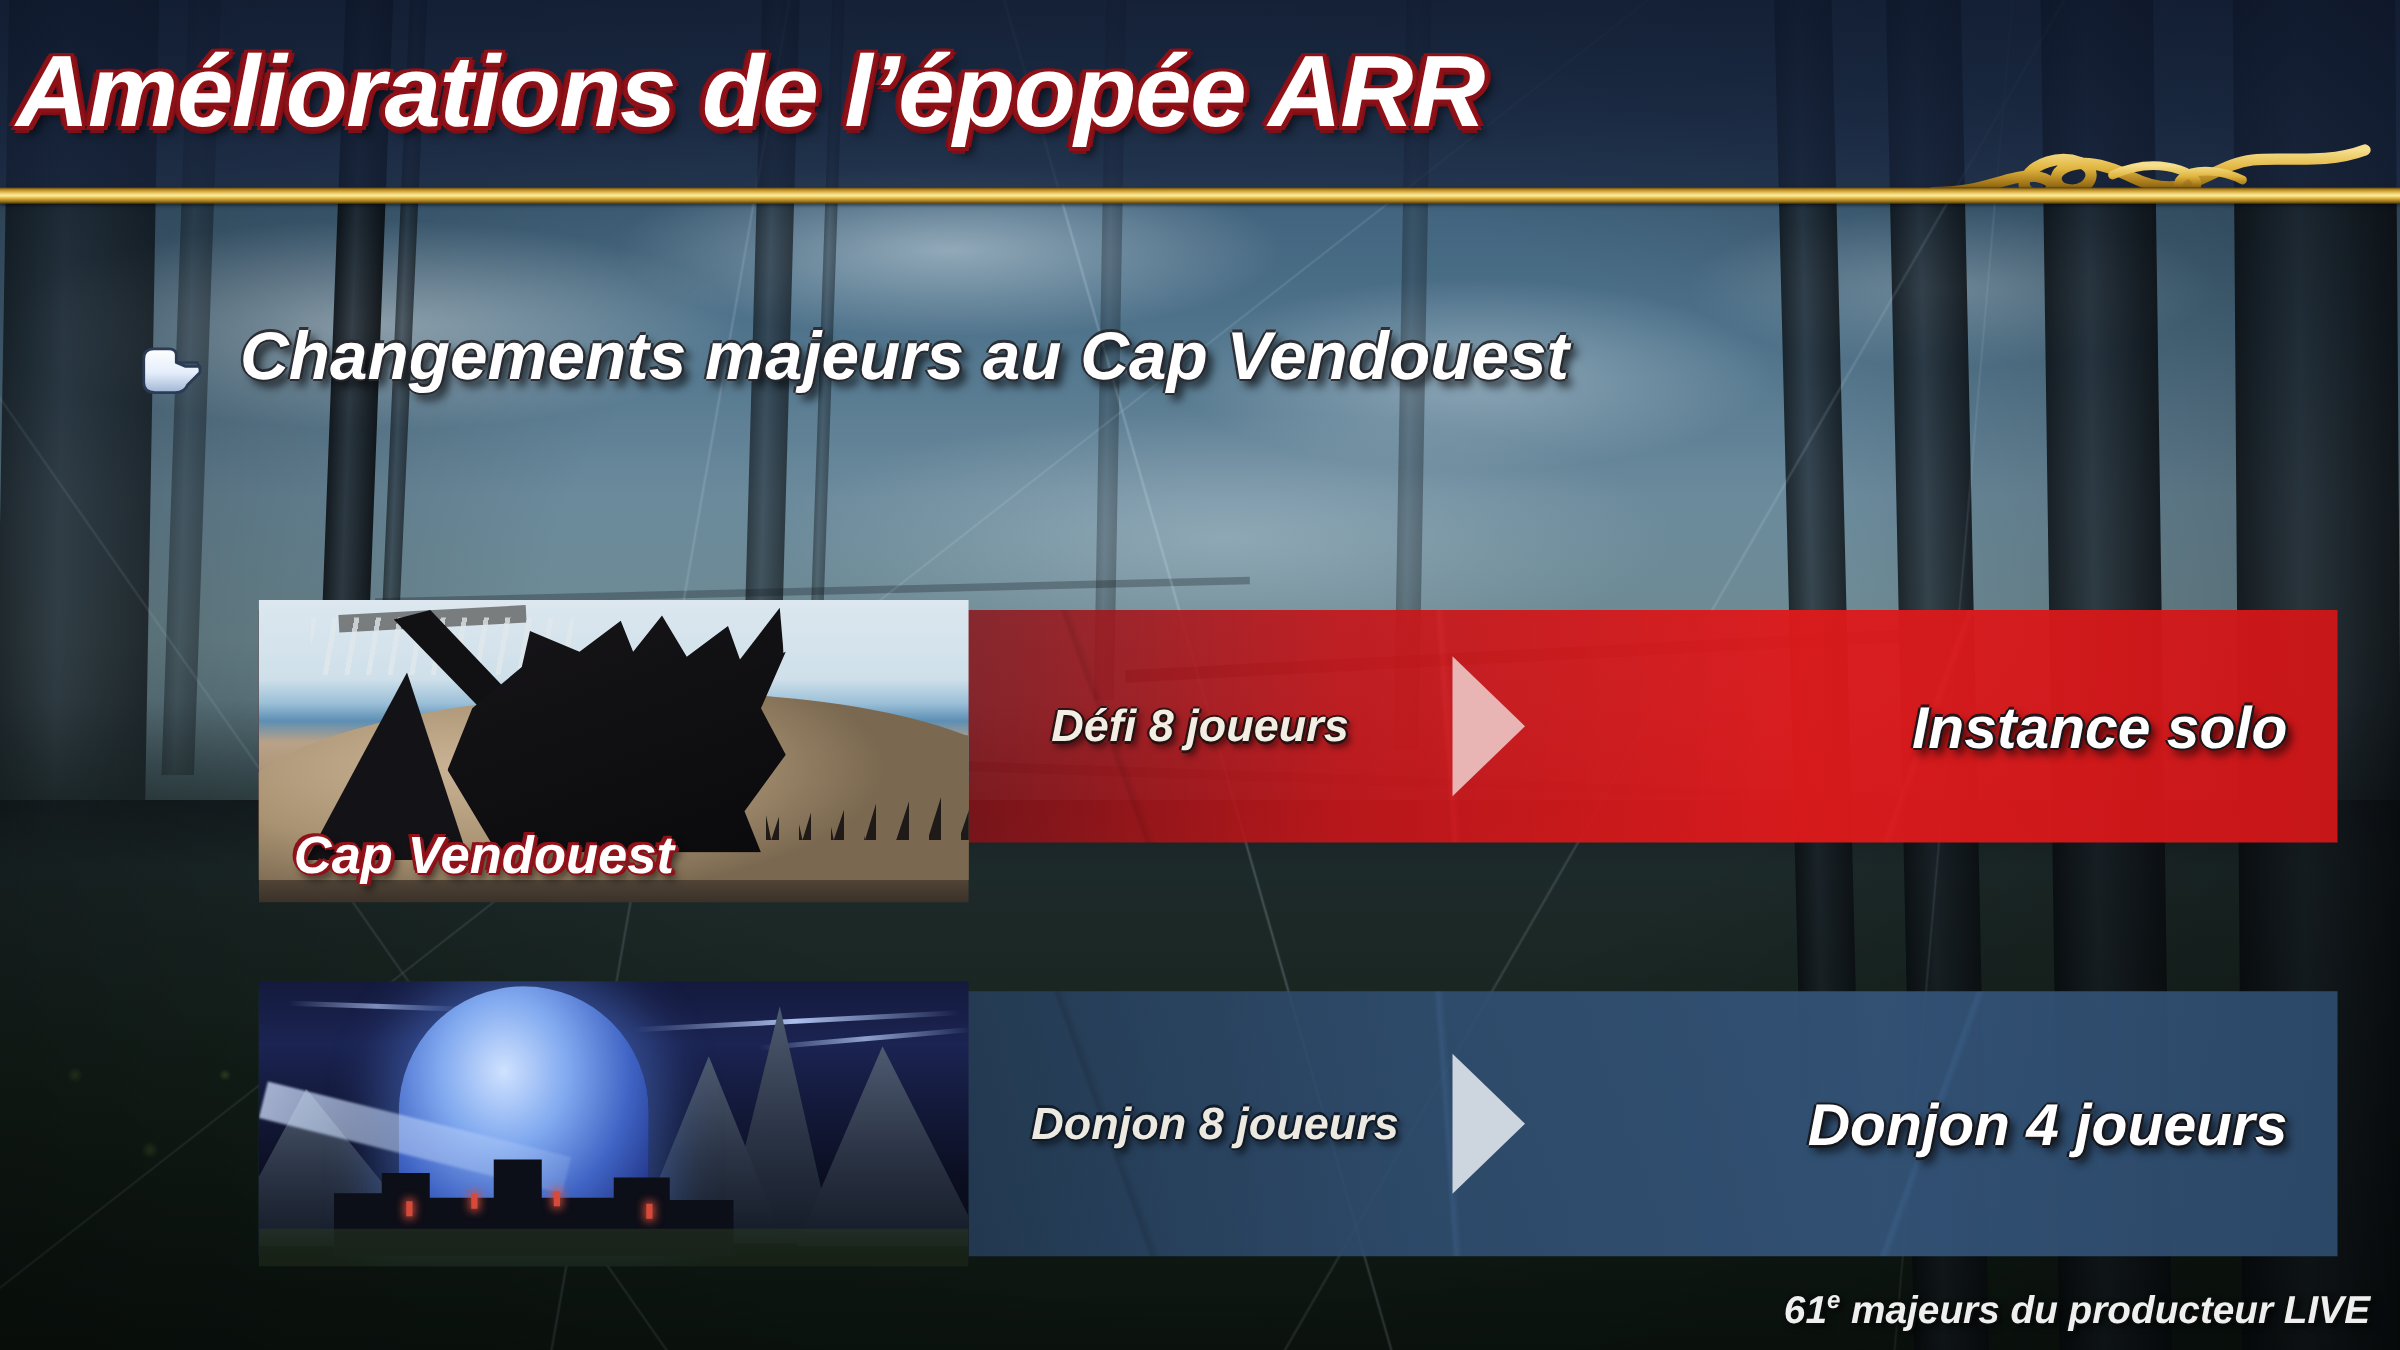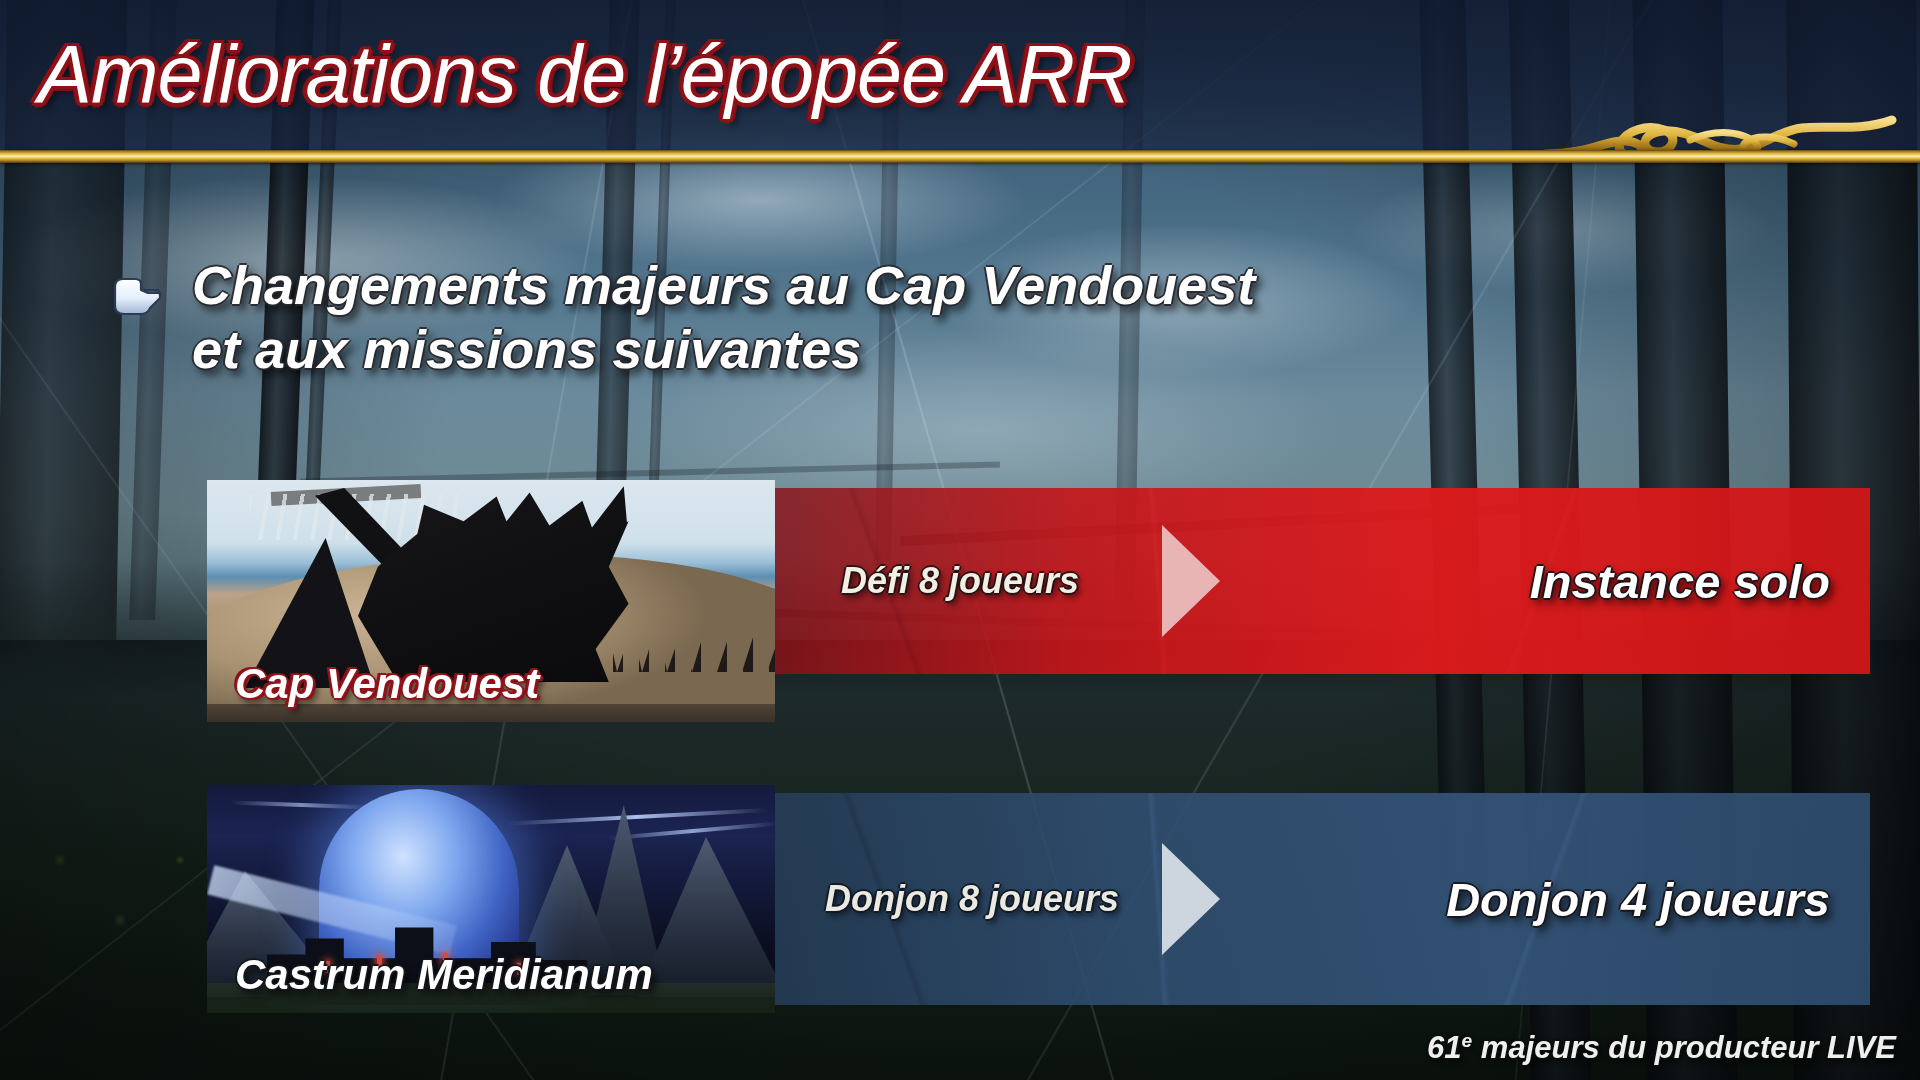--- a/index.html
+++ b/index.html
@@ -68,22 +68,22 @@
   }
   .vignette { position:absolute; inset:0;
     background:radial-gradient(ellipse 1300px 820px at 50% 45%, rgba(0,0,0,0) 40%, rgba(0,0,0,.45) 100%); }
 
   
   .header-band {
     position:absolute; left:0; top:0; width:1920px; height:154px;
     background:linear-gradient(180deg, rgba(16,26,48,.82) 0%, rgba(20,32,56,.78) 60%, rgba(24,36,62,.7) 100%);
   }
   .page-title {
-    position:absolute; left:38px; top:34px;
-    font-size:81px; font-weight:normal; font-style:italic; color:#ffffff;
+    position:absolute; left:13px; top:34px;
+    font-size:81px; font-weight:bold; font-style:italic; color:#ffffff;
     letter-spacing:-1px; line-height:1;
     text-shadow:
       -3px 0 0 #8e1118,  3px 0 0 #8e1118,  0 -3px 0 #8e1118,  0 3px 0 #8e1118,
       -3px -3px 0 #8e1118, 3px -3px 0 #8e1118, -3px 3px 0 #8e1118, 3px 3px 0 #8e1118,
       -5px 0 0 #7d0f16, 5px 0 0 #7d0f16, 0 5px 0 #7d0f16,
       6px 6px 7px rgba(0,0,0,.55);
     white-space:nowrap;
   }
   .gold-rule {
     position:absolute; left:0; top:150px; width:1920px; height:13px;
@@ -278,21 +278,20 @@
             <stop offset="55%" stop-color="#e4eefb"></stop>
             <stop offset="100%" stop-color="#9fb6d4"></stop>
           </linearGradient>
         </defs>
         <path d="M5 16 L5 30 Q5 38 14 38 L30 38 Q38 38 40 32 L50 22 L50 17 L38 17 L31 14 L31 8 Q31 3 25 3 L13 3 Q5 3 5 11 Z" fill="url(#glove)" stroke="#2b3b55" stroke-width="2.2" stroke-linejoin="round"></path>
         <path d="M31 14 L48 14 L50 19" fill="none" stroke="#2b3b55" stroke-width="2"></path>
       </svg>
     </div>
     <div class="subtitle">
       <span class="l1">Changements majeurs au Cap Vendouest</span>
-      <span class="l2">et aux missions suivantes</span>
     </div>
   </div>
 
   <div class="row row-red">
     <div class="row-banner"></div>
 
     <div class="thumb">
       <div class="art-cap">
         <div class="sea"></div>
         <div class="dune"></div>
@@ -332,21 +331,20 @@
         <div class="peak p4"></div>
         <div class="dome"></div>
         <div class="ridge"></div>
         <div class="fort"></div>
         <div class="lamp" style="left:118px; top:176px;"></div>
         <div class="lamp" style="left:170px; top:170px;"></div>
         <div class="lamp" style="left:236px; top:168px;"></div>
         <div class="lamp" style="left:310px; top:178px;"></div>
         <div class="foot"></div>
       </div>
-      <div class="thumb-caption cap-dark">Castrum Meridianum</div>
     </div>
 
     <div class="row-body">
       <div class="from-label">Donjon 8 joueurs</div>
       <div class="arrow">
         <svg viewBox="0 0 62 116" width="62" height="116" aria-hidden="true">
           <path d="M2 2 L60 58 L2 114 Z" fill="#cdd6de"></path>
         </svg>
       </div>
       <div class="to-label">Donjon 4 joueurs</div>

